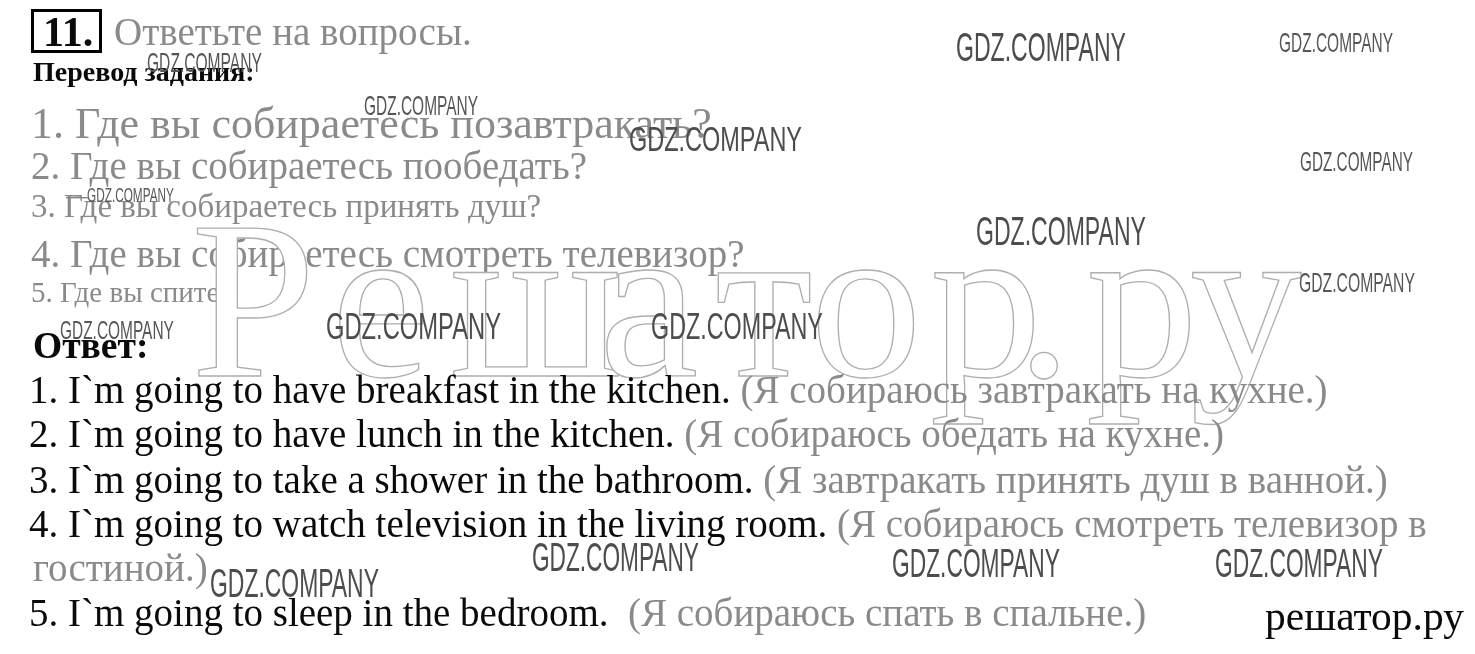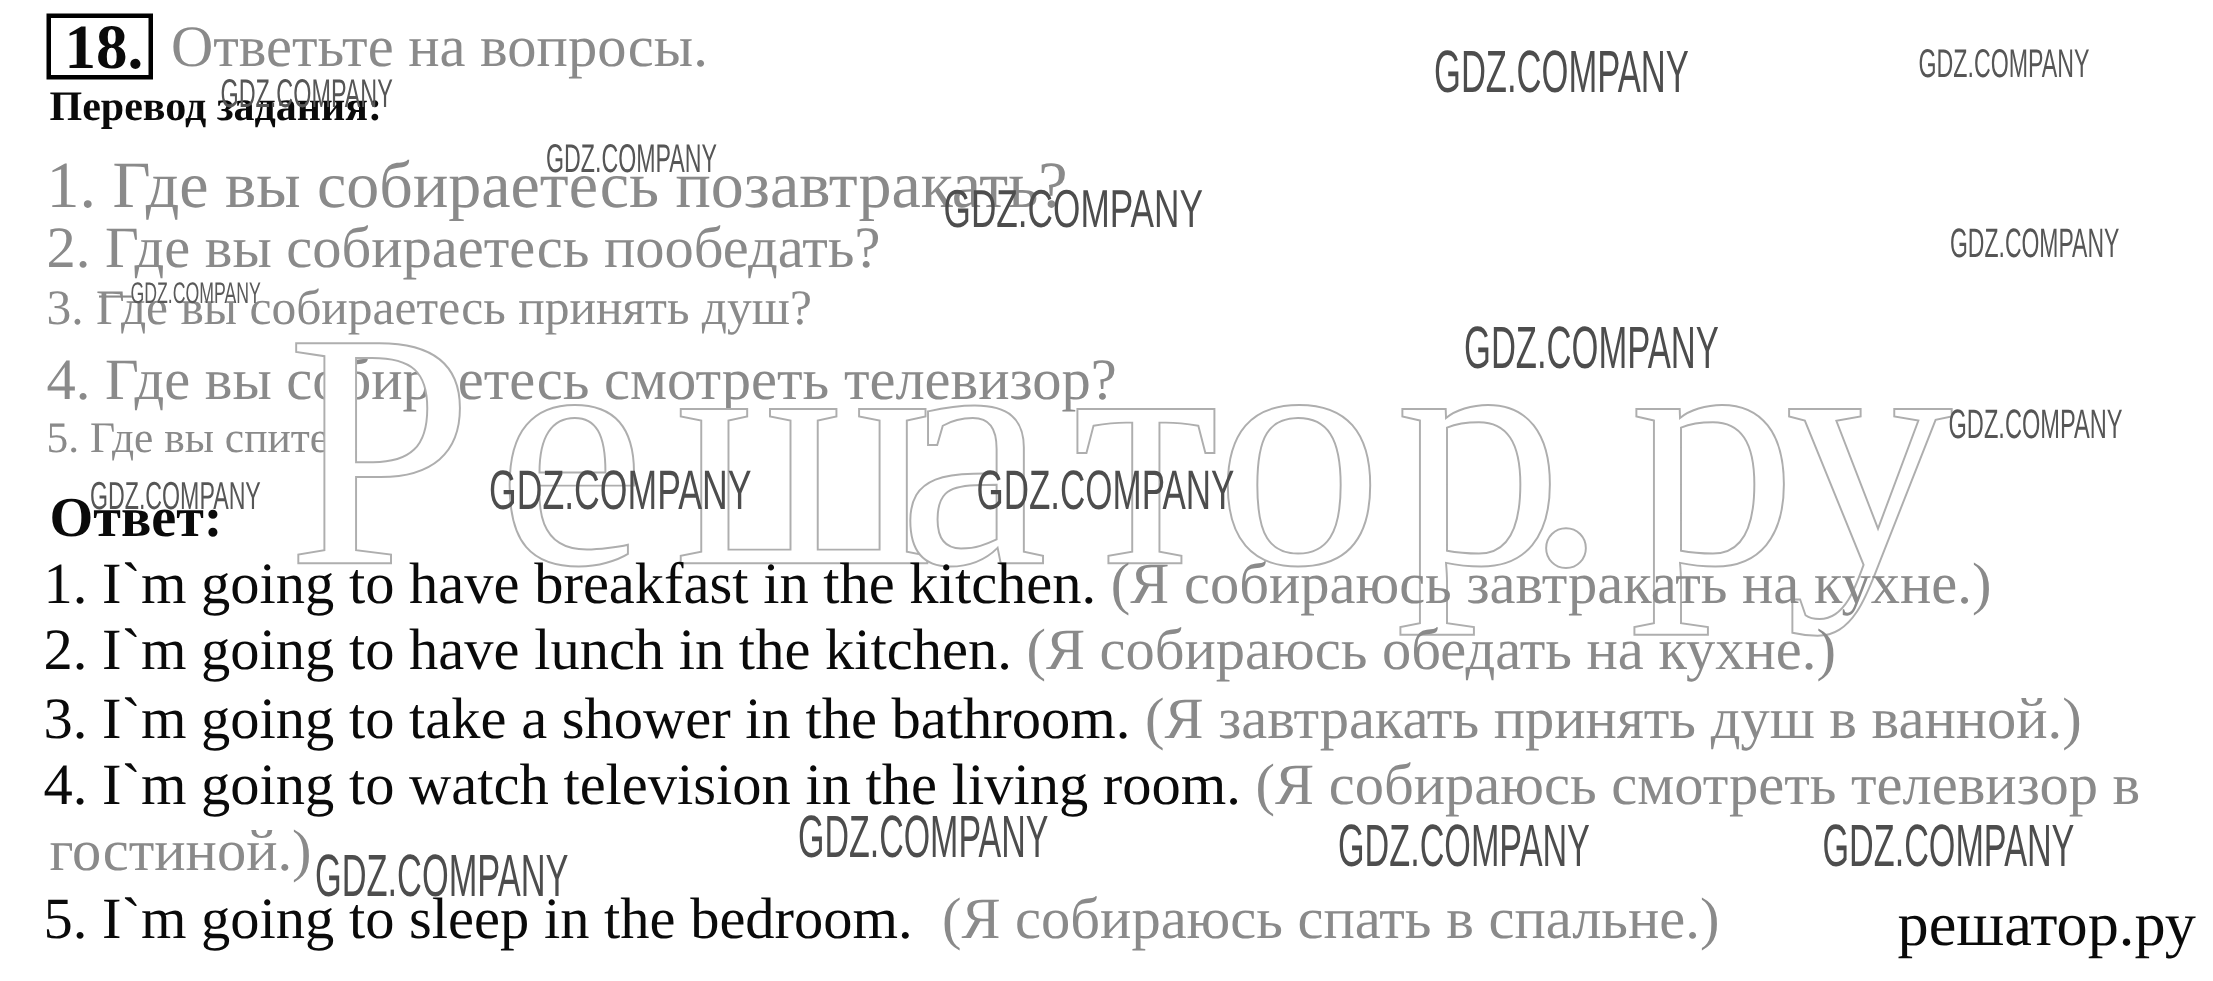--- a/index.html
+++ b/index.html
@@ -10,21 +10,21 @@
 <div class="t" style="left:114px;top:12.3px;font-size:39px;color:#8a8a8a;text-align:center;">Ответьте на вопросы.</div>
 <div class="t" style="left:31px;top:102.3px;font-size:44px;color:#8a8a8a;">1. Где вы собираетесь позавтракать?</div>
 <div class="t" style="left:31px;top:146.3px;font-size:39px;color:#8a8a8a;">2. Где вы собираетесь пообедать?</div>
 <div class="t" style="left:31px;top:190.3px;font-size:33px;color:#8a8a8a;">3. Где вы собираетесь принять душ?</div>
 <div class="t" style="left:31px;top:234.3px;font-size:39px;color:#8a8a8a;">4. Где вы собираетесь смотреть телевизор?</div>
 <div class="t" style="left:31px;top:278.3px;font-size:29px;color:#8a8a8a;">5. Где вы спите?</div>
 <svg width="1475" height="654" style="position:absolute;left:0;top:0">
 <text x="191 331 450 599 715 810 930 1016 1086 1190" y="375.5" font-family="Liberation Serif, serif" font-size="224" fill="#ffffff" stroke="#aeaeae" stroke-width="1.3">Решатор.ру</text>
 </svg>
 <div style="position:absolute;left:31px;top:9px;width:64.5px;height:37.5px;border:3.5px solid #000;"></div>
-<div class="t" style="left:43px;top:10.8px;font-size:42px;font-weight:bold;">18.</div>
+<div class="t" style="left:43px;top:10.8px;font-size:42px;font-weight:bold;">11.</div>
 <div class="t" style="left:33px;top:58.2px;font-size:28px;font-weight:bold;">Перевод задания:</div>
 <div class="t" style="left:33px;top:326.6px;font-size:37.5px;font-weight:bold;">Ответ:</div>
 <div class="t" style="left:29px;top:370px;font-size:39px;">1. I`m going to have breakfast in the kitchen.<span class="gray"> (Я собираюсь завтракать на кухне.)</span></div>
 <div class="t" style="left:29px;top:414.3px;font-size:39px;">2. I`m going to have lunch in the kitchen.<span class="gray"> (Я собираюсь обедать на кухне.)</span></div>
 <div class="t" style="left:29px;top:459.8px;font-size:39px;">3. I`m going to take a shower in the bathroom.<span class="gray"> (Я завтракать принять душ в ванной.)</span></div>
 <div class="t" style="left:29px;top:504.3px;font-size:39px;">4. I`m going to watch television in the living room.<span class="gray"> (Я собираюсь смотреть телевизор в</span></div>
 <div class="t" style="left:33px;top:548.3px;font-size:39px;color:#8a8a8a;">гостиной.)</div>
 <div class="t" style="left:29px;top:592.8px;font-size:39px;">5. I`m going to sleep in the bedroom.<span class="gray">  (Я собираюсь спать в спальне.)</span></div>
 <div class="t" style="left:1265px;top:596.2px;font-size:41.5px;">решатор.ру</div>
 <svg width="1475" height="654" style="position:absolute;left:0;top:0">

